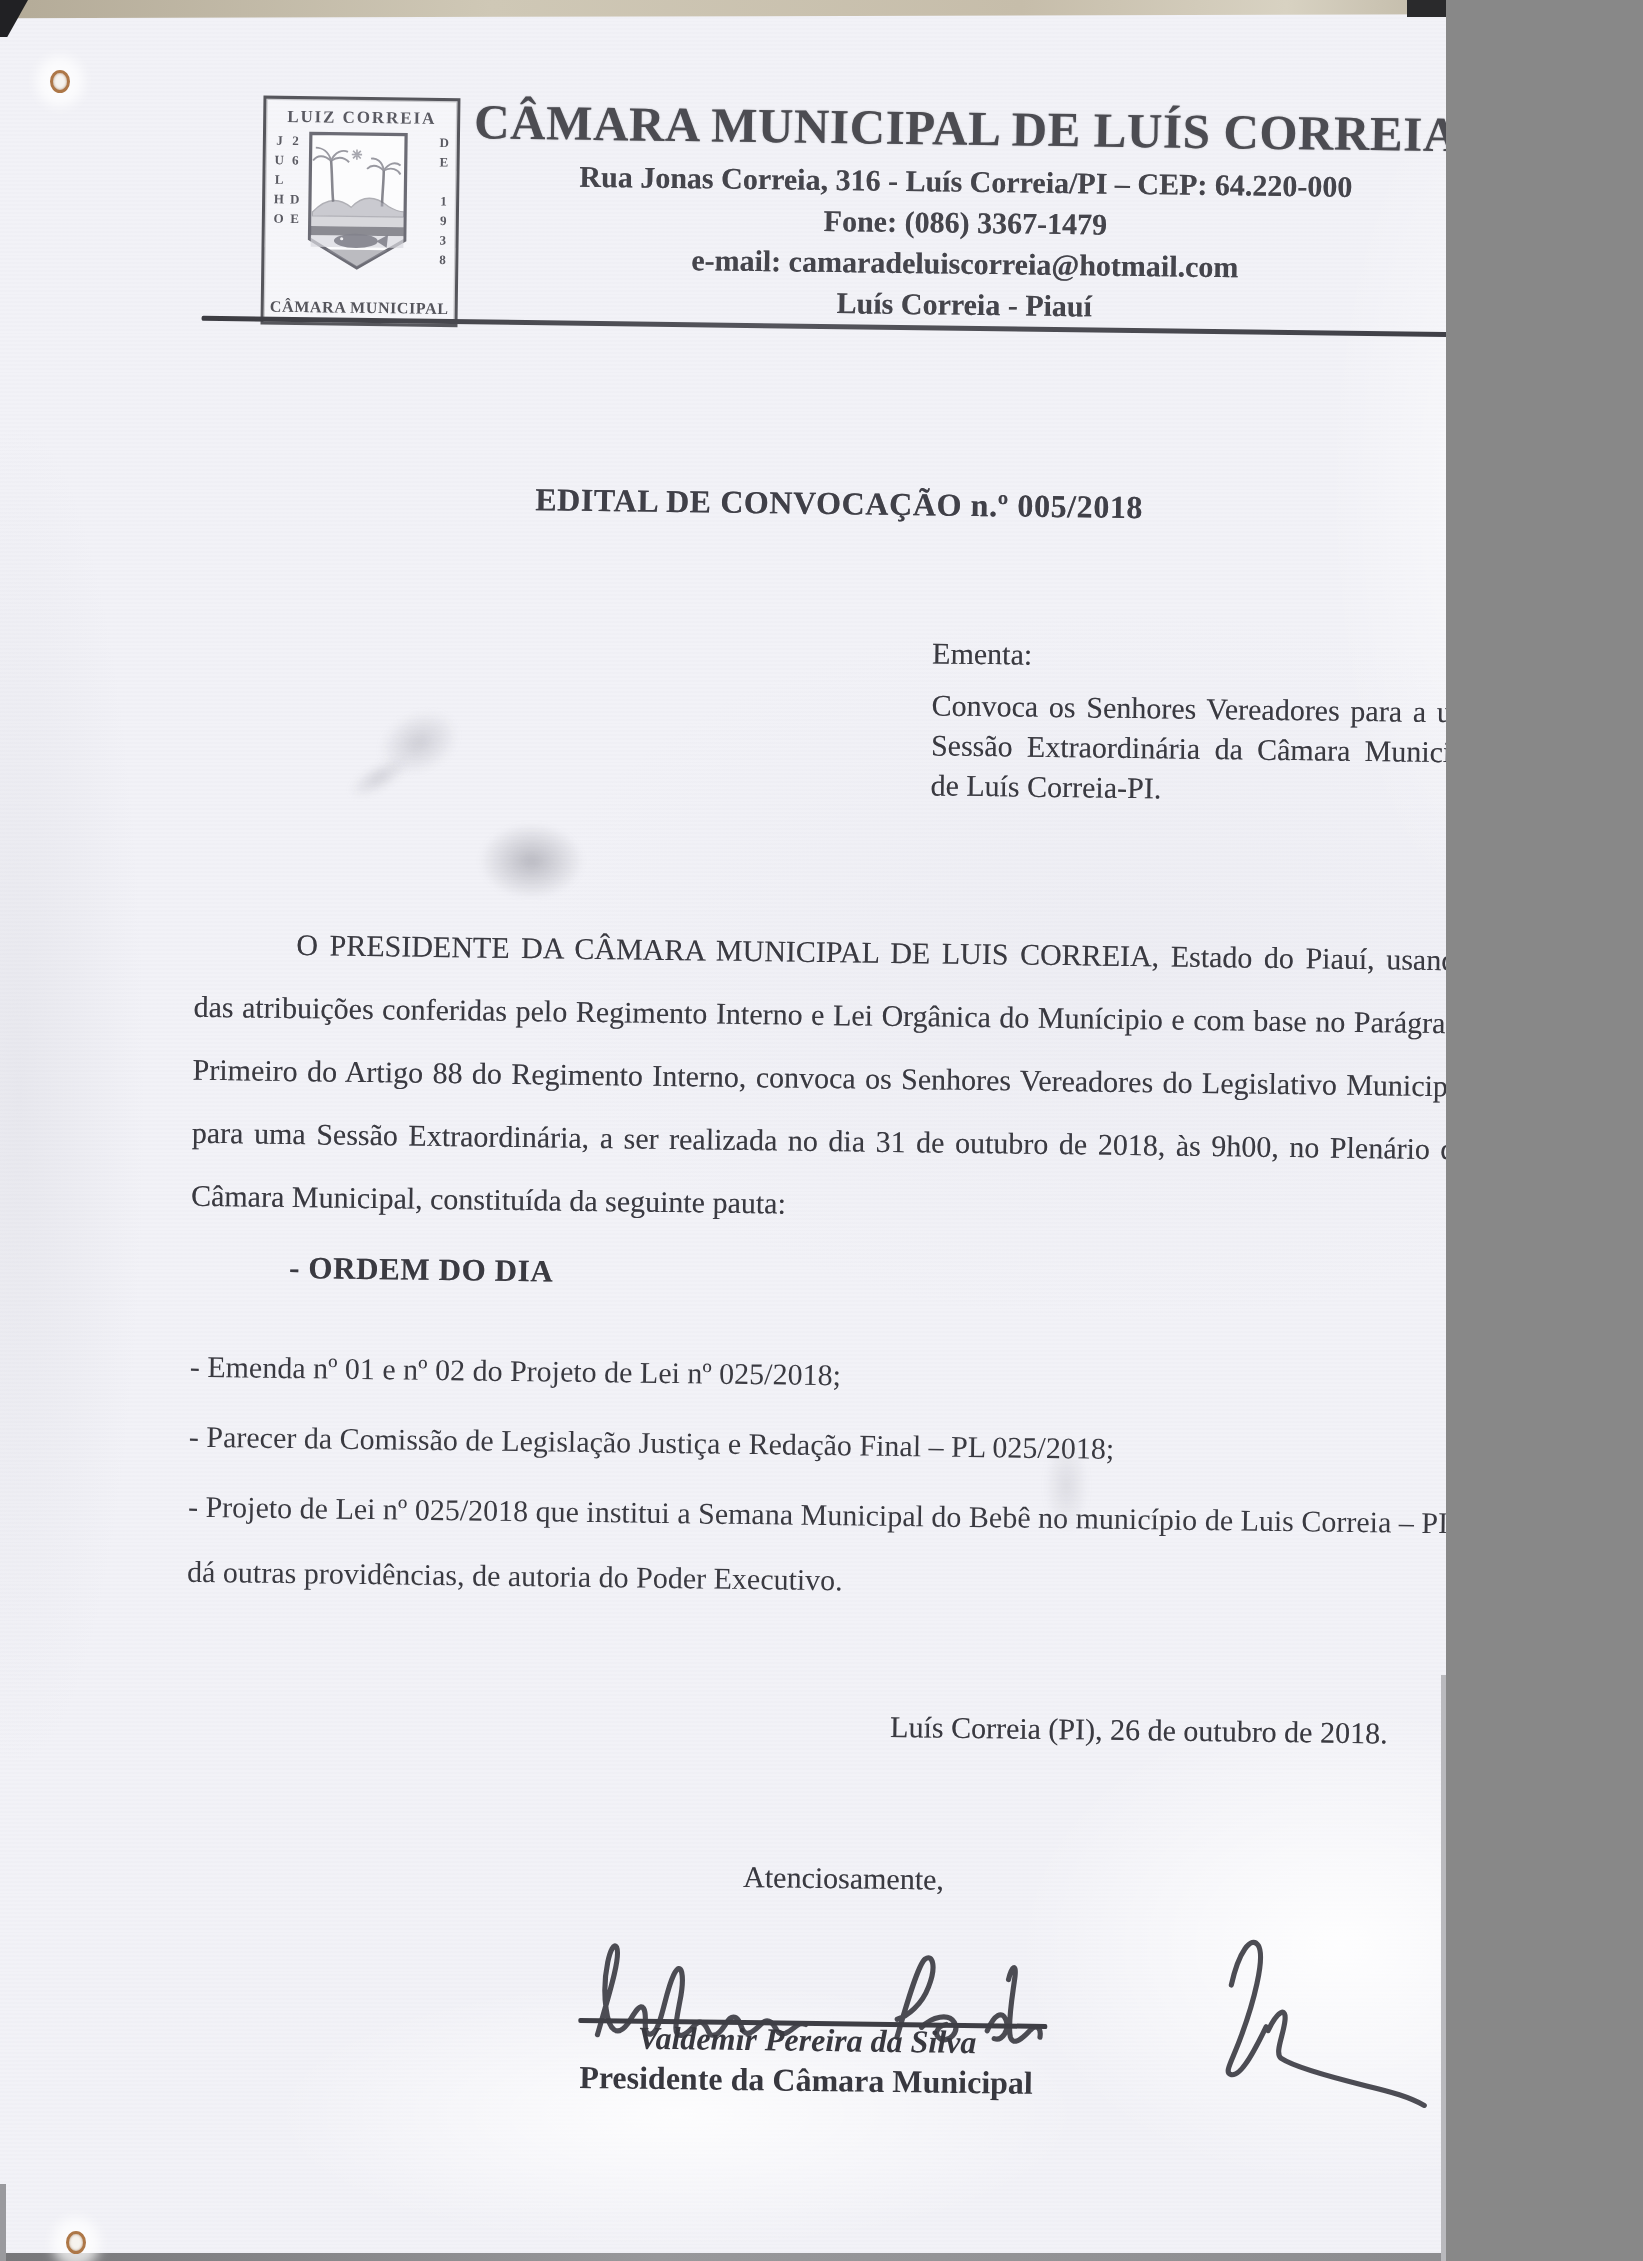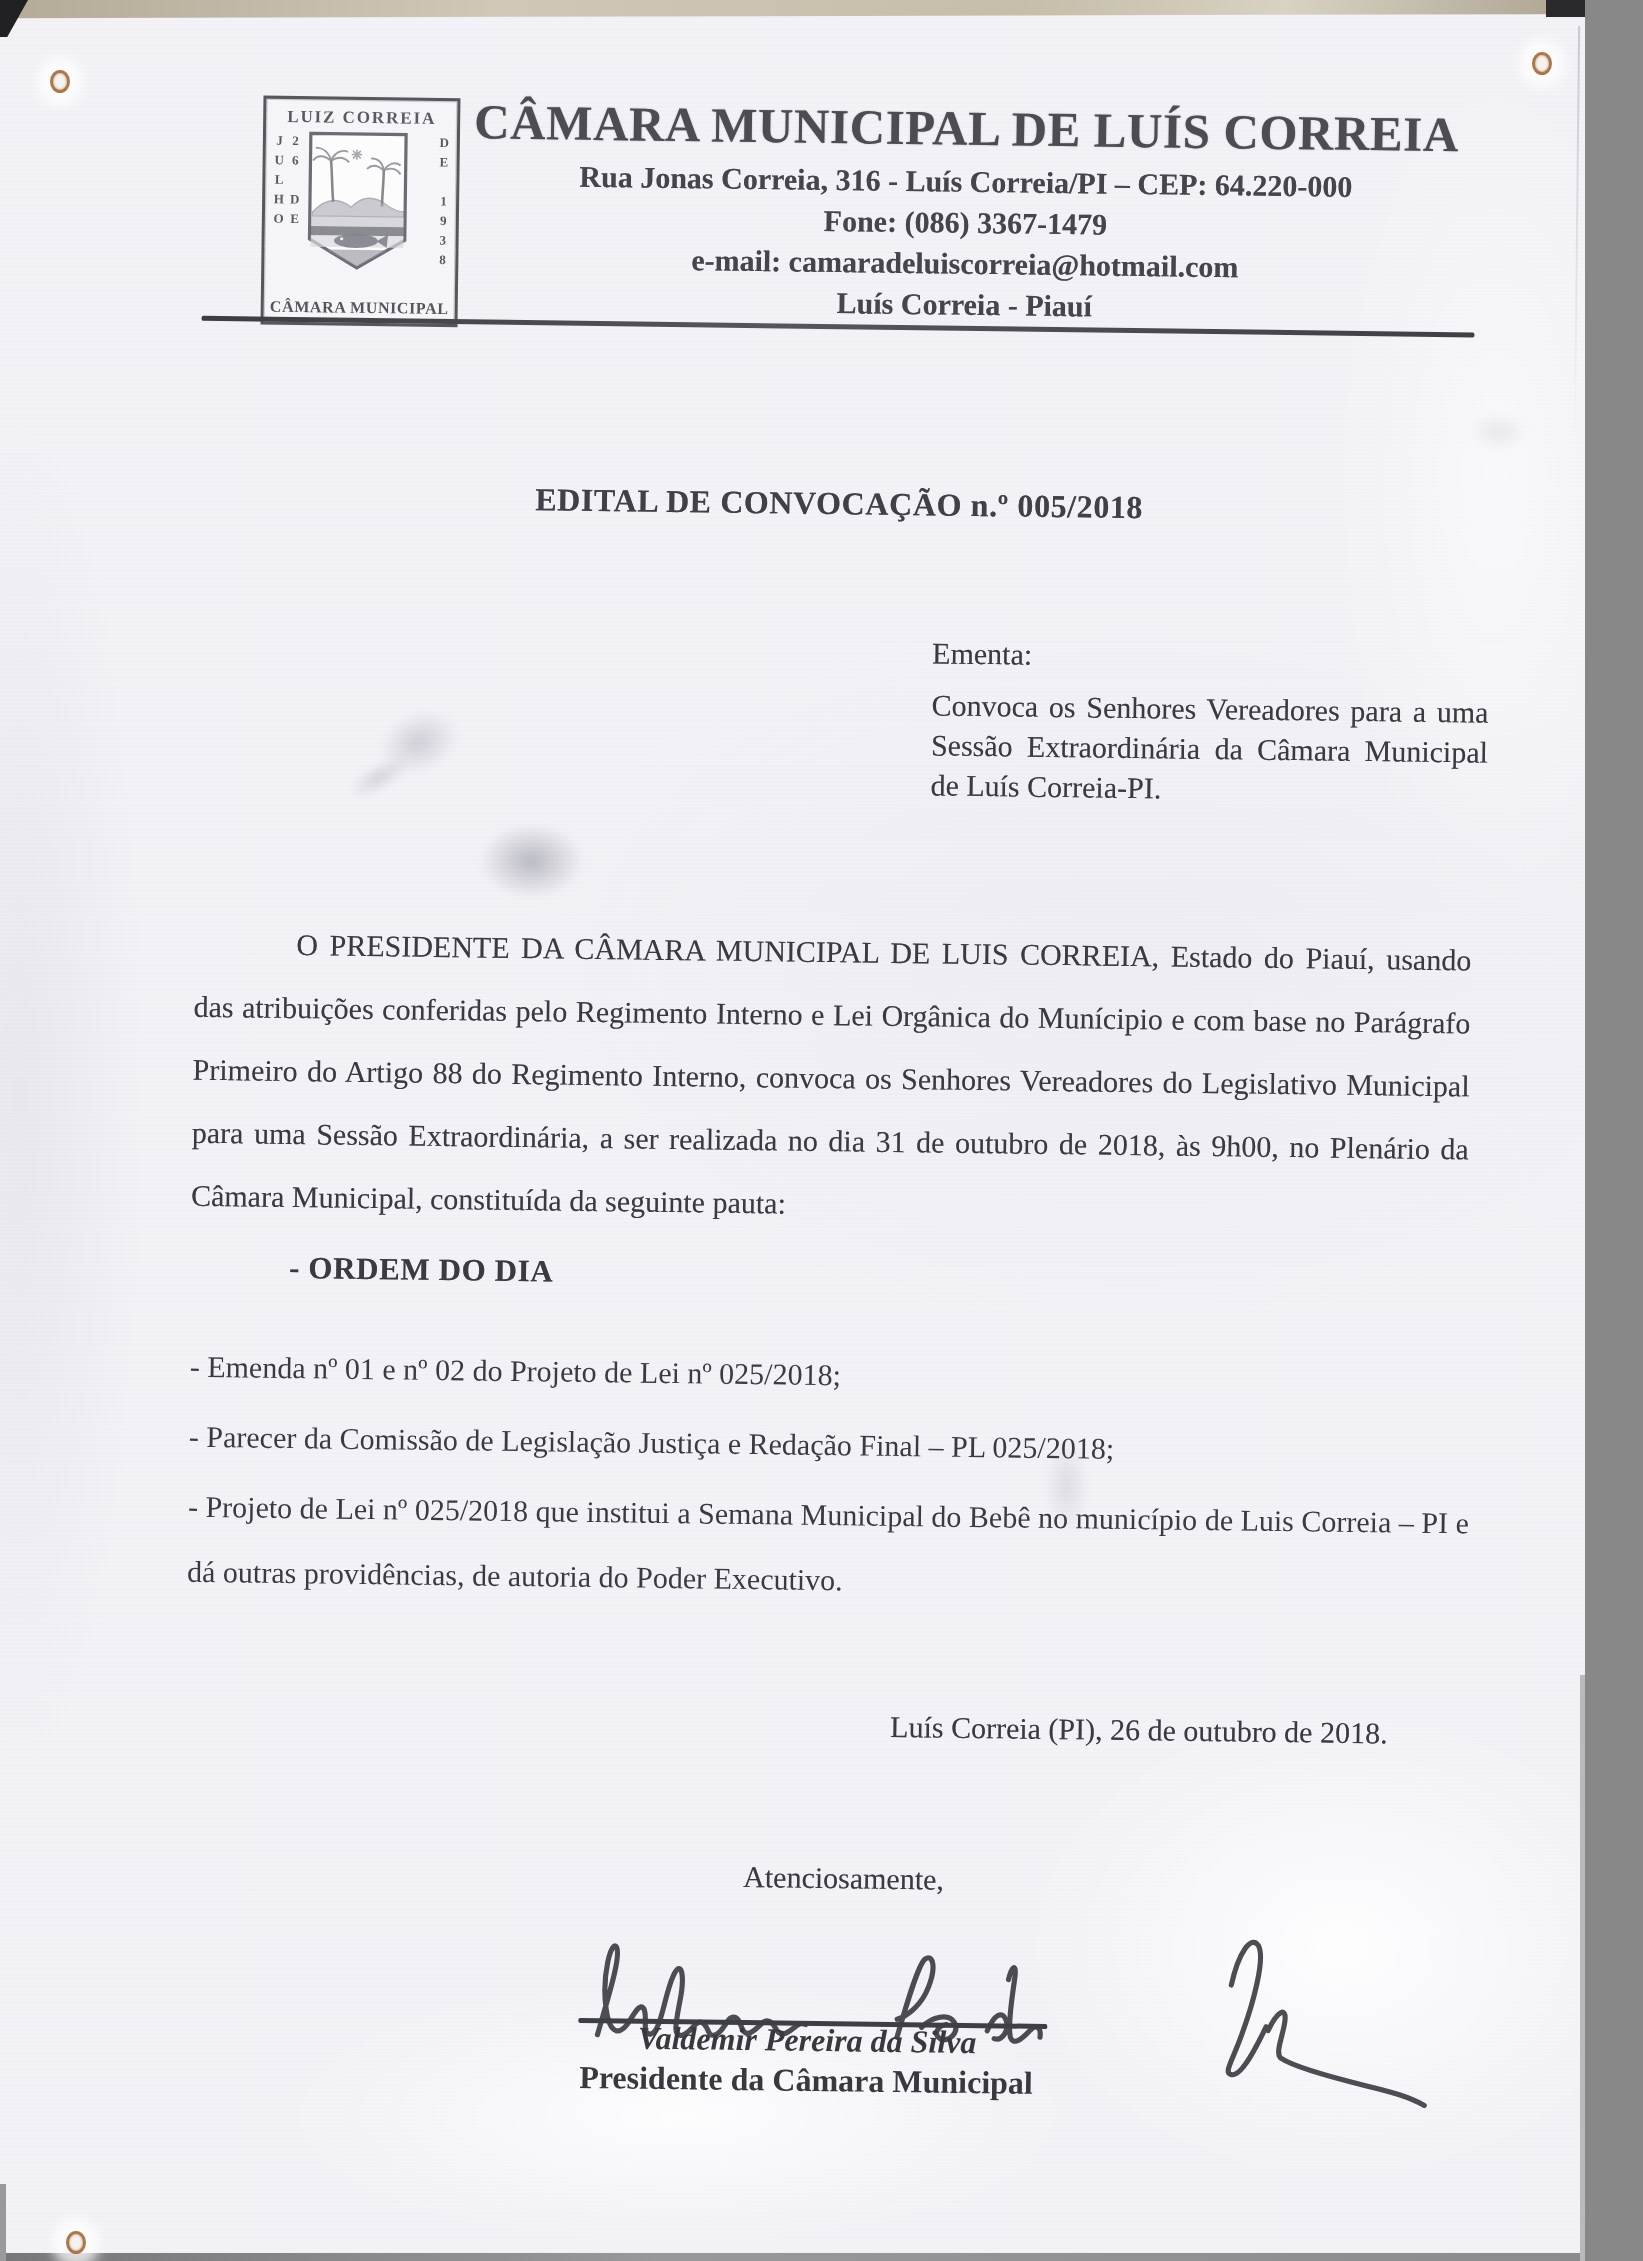--- a/index.html
+++ b/index.html
@@ -1,30 +1,29 @@
 <!DOCTYPE html>
 <html style="font-size:10.3px"><head>
 <meta charset="utf-8">
 <style>
   html,body{margin:0;padding:0;background:#888;}
   .scan{
     position:relative;
-    width:1573px;height:2261px;
+    width:1446px;height:2261px;
     overflow:hidden;
     background:
       radial-gradient(ellipse 580px 193px at 677px 2114px, rgba(255,255,255,.85), rgba(255,255,255,0) 70%),
       radial-gradient(ellipse 451px 335px at 1340px 1946px, rgba(255,255,255,.9), rgba(255,255,255,0) 72%),
       radial-gradient(ellipse 226px 580px at 1495px 490px,  rgba(255,255,255,.55), rgba(255,255,255,0) 75%),
       radial-gradient(ellipse 773px 451px at 1128px 967px, rgba(196,196,210,.10), rgba(255,255,255,0) 80%),
       radial-gradient(ellipse 168px 902px at 19.3px 1095px,  rgba(170,170,182,.14), rgba(255,255,255,0) 75%),
       repeating-linear-gradient(0deg, rgba(120,120,145,.018) 0 1.9px, rgba(255,255,255,.02) 1.9px 3.9px),
       #f2f2f7;
     font-family:"Liberation Serif","DejaVu Serif",serif;
     color:#3a3a41;
-    padding-left:12px;
   }
   .content{
     position:absolute;left:0;top:0;width:1643px;height:2261px;
     transform:rotate(0.75deg);
     transform-origin:822px 1130px;
   }
   .abs{position:absolute;}
   .ink{color:#3a3a41;text-shadow:0 0 0.6px rgba(58,58,66,.45);}
 
   

